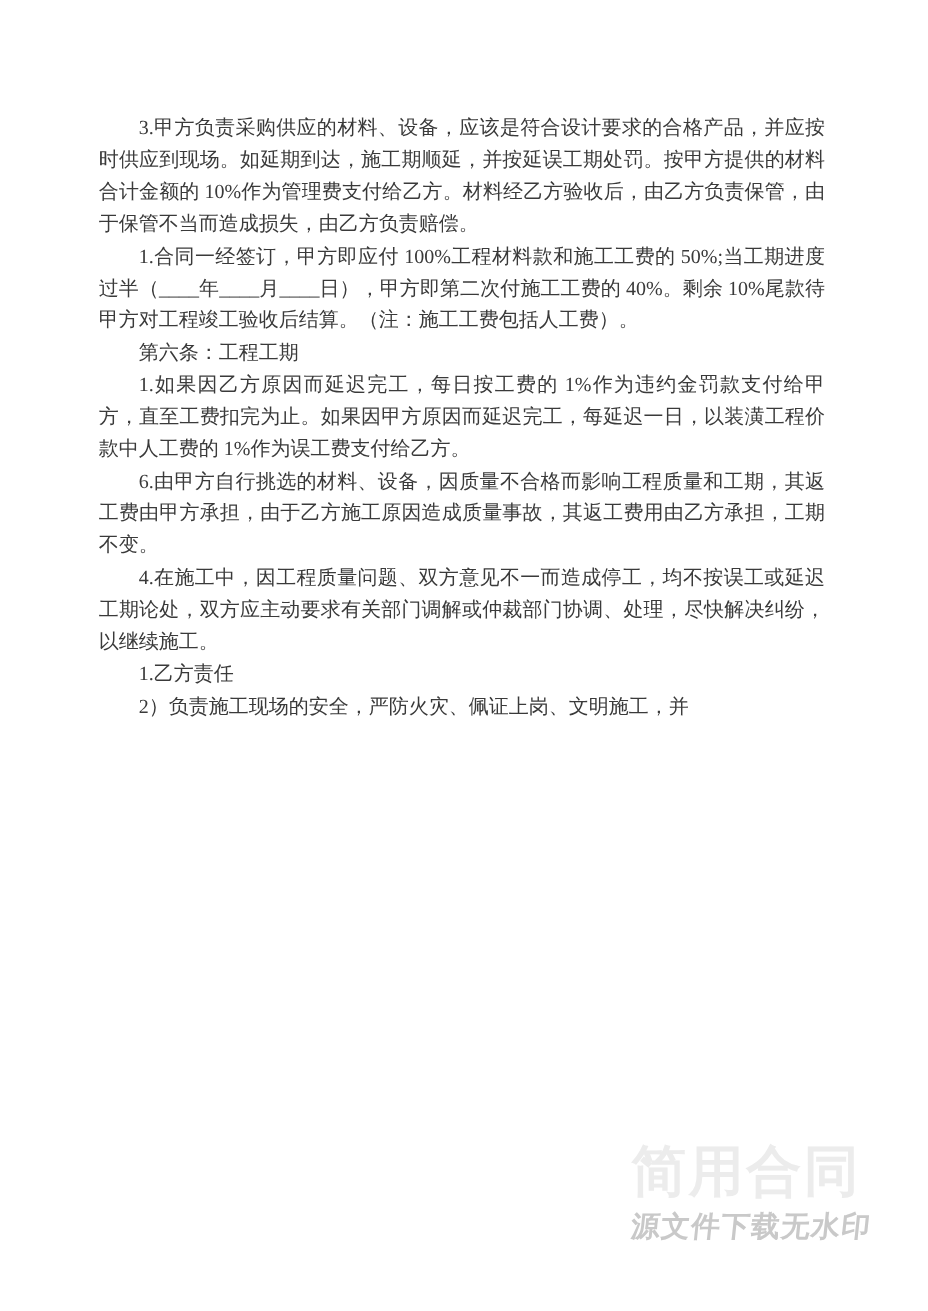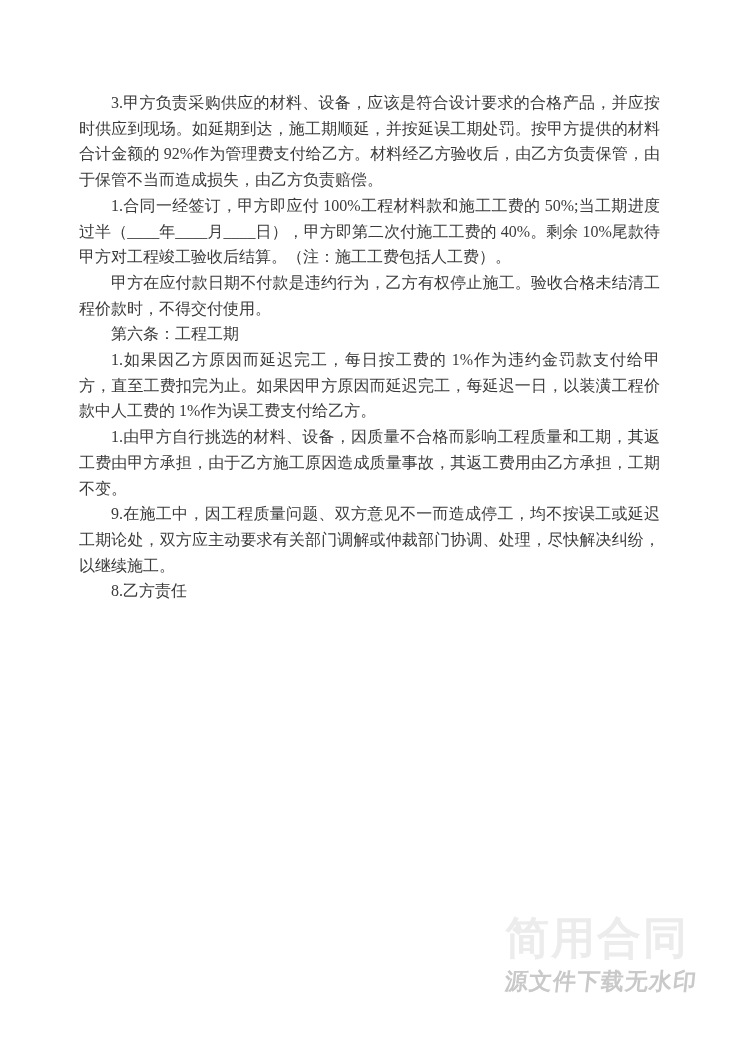--- a/index.html
+++ b/index.html
@@ -62,23 +62,23 @@
 <body>
 
 <div class="page">
 
   <div class="watermark">
     <div class="wm-title" style="color: rgb(236, 236, 236);">简用合同</div>
     <div class="wm-sub" style="color: rgb(201, 201, 201);">源文件下载无水印</div>
   </div>
 
   <div class="content" id="paragraph-container" style="color: rgb(58, 58, 58);">
-      <p class="para">3.甲方负责采购供应的材料、设备，应该是符合设计要求的合格产品，并应按时供应到现场。如延期到达，施工期顺延，并按延误工期处罚。按甲方提供的材料合计金额的 92%作为管理费支付给乙方。材料经乙方验收后，由乙方负责保管，由于保管不当而造成损失，由乙方负责赔偿。</p>
+      <p class="para">3.甲方负责采购供应的材料、设备，应该是符合设计要求的合格产品，并应按时供应到现场。如延期到达，施工期顺延，并按延误工期处罚。按甲方提供的材料合计金额的 10%作为管理费支付给乙方。材料经乙方验收后，由乙方负责保管，由于保管不当而造成损失，由乙方负责赔偿。</p>
       <p class="para">1.合同一经签订，甲方即应付 100%工程材料款和施工工费的 50%;当工期进度过半（____年____月____日），甲方即第二次付施工工费的 40%。剩余 10%尾款待甲方对工程竣工验收后结算。（注：施工工费包括人工费）。</p>
-      <p class="para">甲方在应付款日期不付款是违约行为，乙方有权停止施工。验收合格未结清工程价款时，不得交付使用。</p>
       <p class="para">第六条：工程工期</p>
       <p class="para">1.如果因乙方原因而延迟完工，每日按工费的 1%作为违约金罚款支付给甲方，直至工费扣完为止。如果因甲方原因而延迟完工，每延迟一日，以装潢工程价款中人工费的 1%作为误工费支付给乙方。</p>
-      <p class="para">1.由甲方自行挑选的材料、设备，因质量不合格而影响工程质量和工期，其返工费由甲方承担，由于乙方施工原因造成质量事故，其返工费用由乙方承担，工期不变。</p>
-      <p class="para">9.在施工中，因工程质量问题、双方意见不一而造成停工，均不按误工或延迟工期论处，双方应主动要求有关部门调解或仲裁部门协调、处理，尽快解决纠纷，以继续施工。</p>
-      <p class="para">8.乙方责任</p>
+      <p class="para">6.由甲方自行挑选的材料、设备，因质量不合格而影响工程质量和工期，其返工费由甲方承担，由于乙方施工原因造成质量事故，其返工费用由乙方承担，工期不变。</p>
+      <p class="para">4.在施工中，因工程质量问题、双方意见不一而造成停工，均不按误工或延迟工期论处，双方应主动要求有关部门调解或仲裁部门协调、处理，尽快解决纠纷，以继续施工。</p>
+      <p class="para">1.乙方责任</p>
+      <p class="para">2）负责施工现场的安全，严防火灾、佩证上岗、文明施工，并</p>
     </div>
 
 </div>
 
 </body></html>

